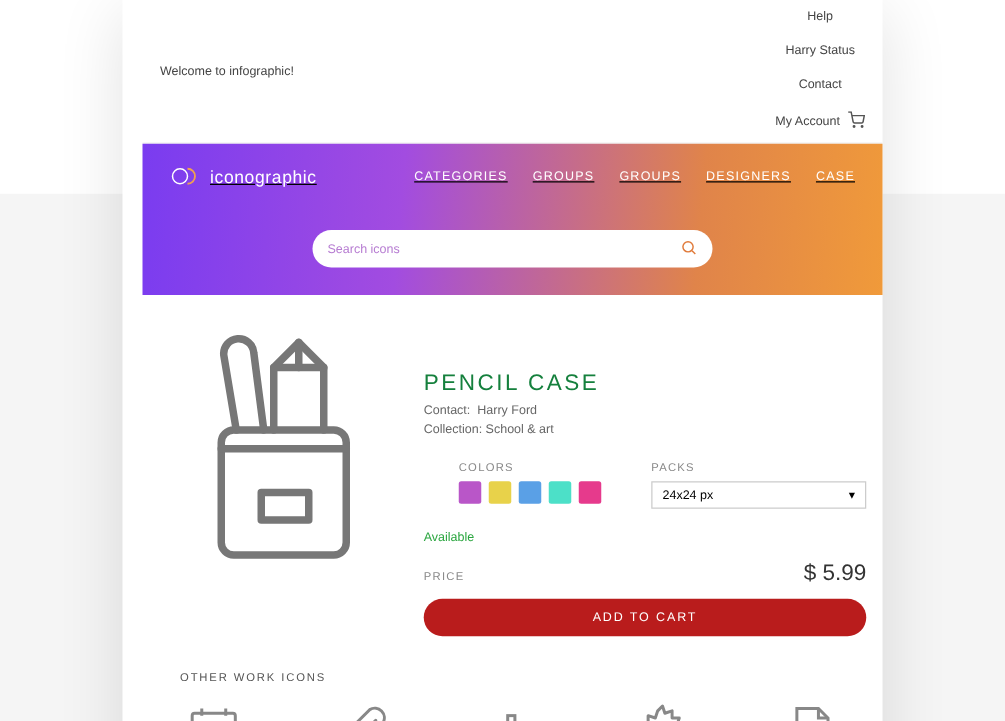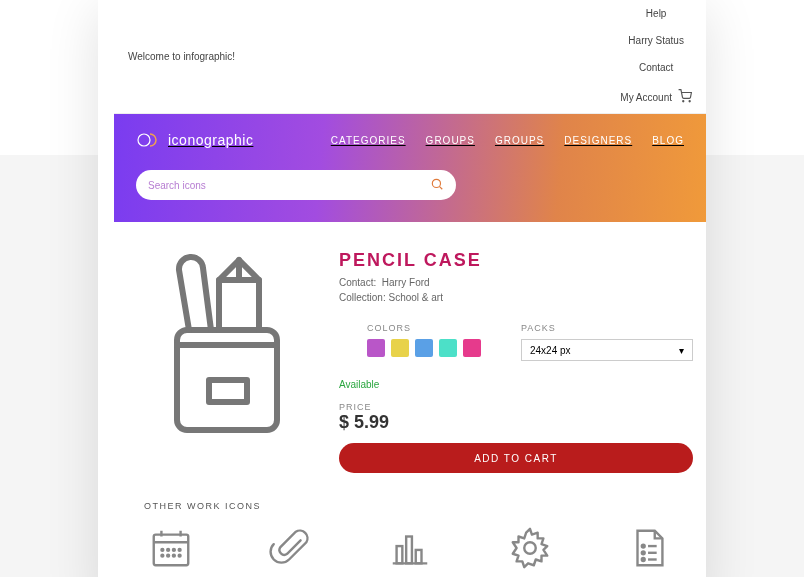--- a/index.html
+++ b/index.html
@@ -42,52 +42,52 @@
   .cart-icon { display: inline-flex; align-items: center; gap: 6px; }
   .hero {
     background: linear-gradient(95deg, #7a3cf0 0%, #a24ce0 35%, #e0844a 75%, #f09a3a 100%);
     padding: 14px 22px 22px;
     position: relative;
   }
   .hero-row1 { display: flex; justify-content: space-between; align-items: center; text-decoration: underline; }
   .logo { display: flex; align-items: center; gap: 8px; color: #fff; font-size: 14px; font-weight: 300; letter-spacing: 0.5px; }
   .nav { display: flex; gap: 20px; }
   .nav a { color: #fff; font-size: 10px; letter-spacing: 1px; text-decoration: none; cursor: pointer; }
-  .search-wrap { display: flex; margin-top: 18px; }
+  .search-wrap { display: flex; justify-content: center; margin-top: 31px; }
   .search {
     width: 320px;
     height: 30px;
     border-radius: 15px;
     background: #fff;
     display: flex;
     align-items: center;
     padding: 0 12px;
     font-size: 10px;
     color: #b77dd2;
     justify-content: space-between;
   }
   .content { padding: 28px 30px 18px; }
   .product { display: flex; gap: 30px; }
   .product-img { flex: 0 0 165px; display: flex; align-items: flex-start; justify-content: center; }
   .product-info { flex: 1; }
-  .title { font-size: 18px; letter-spacing: 2px; font-weight: 700; color: #be185d; margin-bottom: 4px; }
+  .title { font-size: 18px; letter-spacing: 2px; font-weight: 400; color: #15803d; margin-bottom: 4px; margin-top: 32px; }
   .meta { font-size: 10px; color: #666; line-height: 1.5; }
   .options { display: flex; gap: 40px; margin-top: 18px; margin-left: 28px; }
   .option-label { font-size: 9px; letter-spacing: 1px; color: #888; margin-bottom: 6px; }
   .swatches { display: flex; gap: 6px; }
   .swatch { width: 18px; height: 18px; border-radius: 2px; cursor: pointer; }
   .size-select {
     width: 172px; height: 22px; border: 1px solid #ccc;
     font-size: 10px; padding: 0 8px; display: flex; align-items: center;
     justify-content: space-between; cursor: pointer;
   }
   .avail { color: #2aa63f; font-size: 10px; margin-top: 18px; }
-  .price-row { display: flex; justify-content: space-between; align-items: baseline; margin-top: 12px; flex-direction: column; }
+  .price-row { display: flex; justify-content: space-between; align-items: baseline; margin-top: 12px; }
   .price-label { font-size: 9px; letter-spacing: 1px; color: #888; }
-  .price-val { font-size: 18px; color: #333; font-weight: 700; text-align: center; }
+  .price-val { font-size: 18px; color: #333; font-weight: 400; text-align: center; }
   .addcart {
     background: #b91c1c;
     color: #fff;
     border: none;
     width: 100%;
     height: 30px;
     border-radius: 15px;
     font-size: 10px;
     letter-spacing: 1.5px;
     margin-top: 10px;
@@ -127,21 +127,21 @@
             <circle cx="8" cy="12" r="6" stroke="#fff" stroke-width="1.2"></circle>
             <path d="M14 6 a6 6 0 0 1 0 12" stroke="#f0a050" stroke-width="1.5" fill="none"></path>
           </svg>
         <span>iconographic</span>
       </div>
       <div class="nav">
         <a>CATEGORIES</a>
         <a>GROUPS</a>
         <a>GROUPS</a>
         <a>DESIGNERS</a>
-        <a>BLOG</a>
+        <a>CASE</a>
       </div>
     </div>
     <div class="search-wrap">
       <div class="search">
         <span>Search icons</span>
         <span>
           <svg width="14" height="14" viewBox="0 0 24 24" fill="none" stroke="#e07a3a" stroke-width="2">
               <circle cx="11" cy="11" r="7"></circle>
               <line x1="21" y1="21" x2="16.5" y2="16.5"></line>
             </svg>

